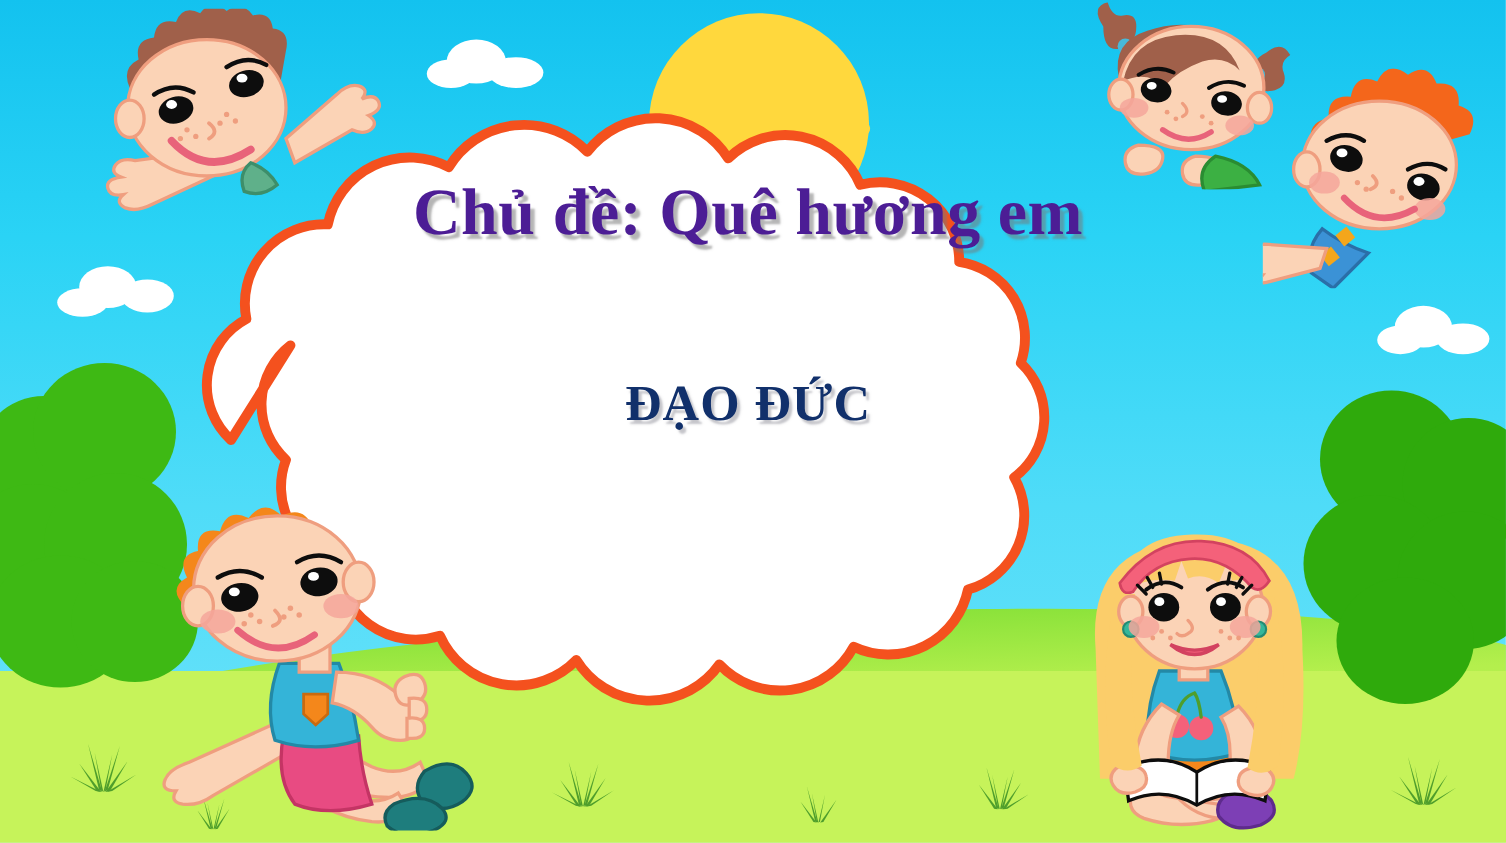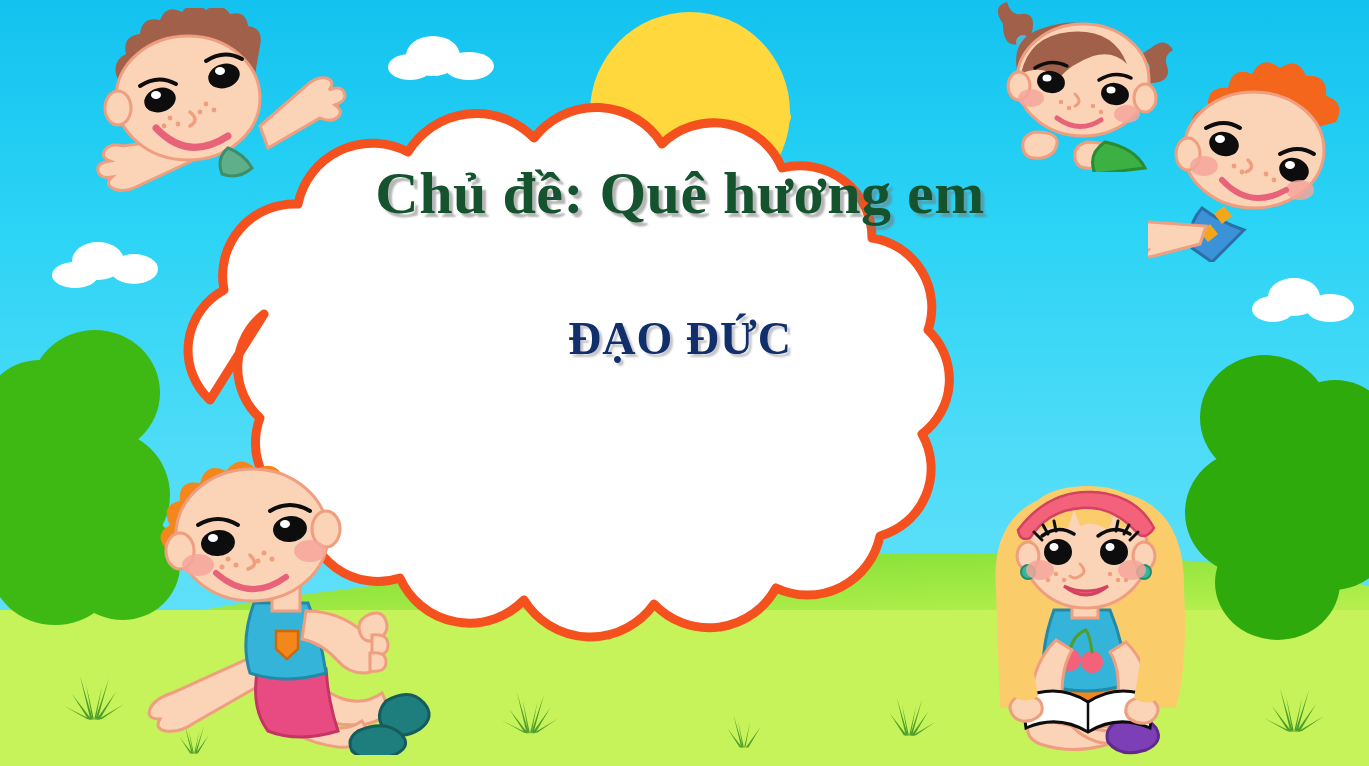--- a/index.html
+++ b/index.html
@@ -66,29 +66,29 @@
 
   
   .text-layer {
     position: absolute; left: 200px; top: 150px; width: 960px; height: 330px;
     text-align: center;
     pointer-events: none;
   }
   .title-main {
     font-size: 60px;
     font-weight: bold;
-    color: #14532d;
+    color: #4c1d95;
     text-shadow: 4px 4px 2px rgba(120,120,120,0.55);
     letter-spacing: 0.5px;
     line-height: 1.05;
     margin: 0;
     padding-top: 12px;
   }
   .subject-block {
-    margin-top: 88px;
+    margin-top: 116px;
     color: #11306b;
     font-weight: bold;
     text-shadow: 3px 3px 2px rgba(140,140,150,0.5);
     line-height: 1.12;
   }
   .subject-line1 { font-size: 46px; letter-spacing: 1px; }
   .subject-line2 { font-size: 48px; }
 
   
   .kid { position: absolute; }

